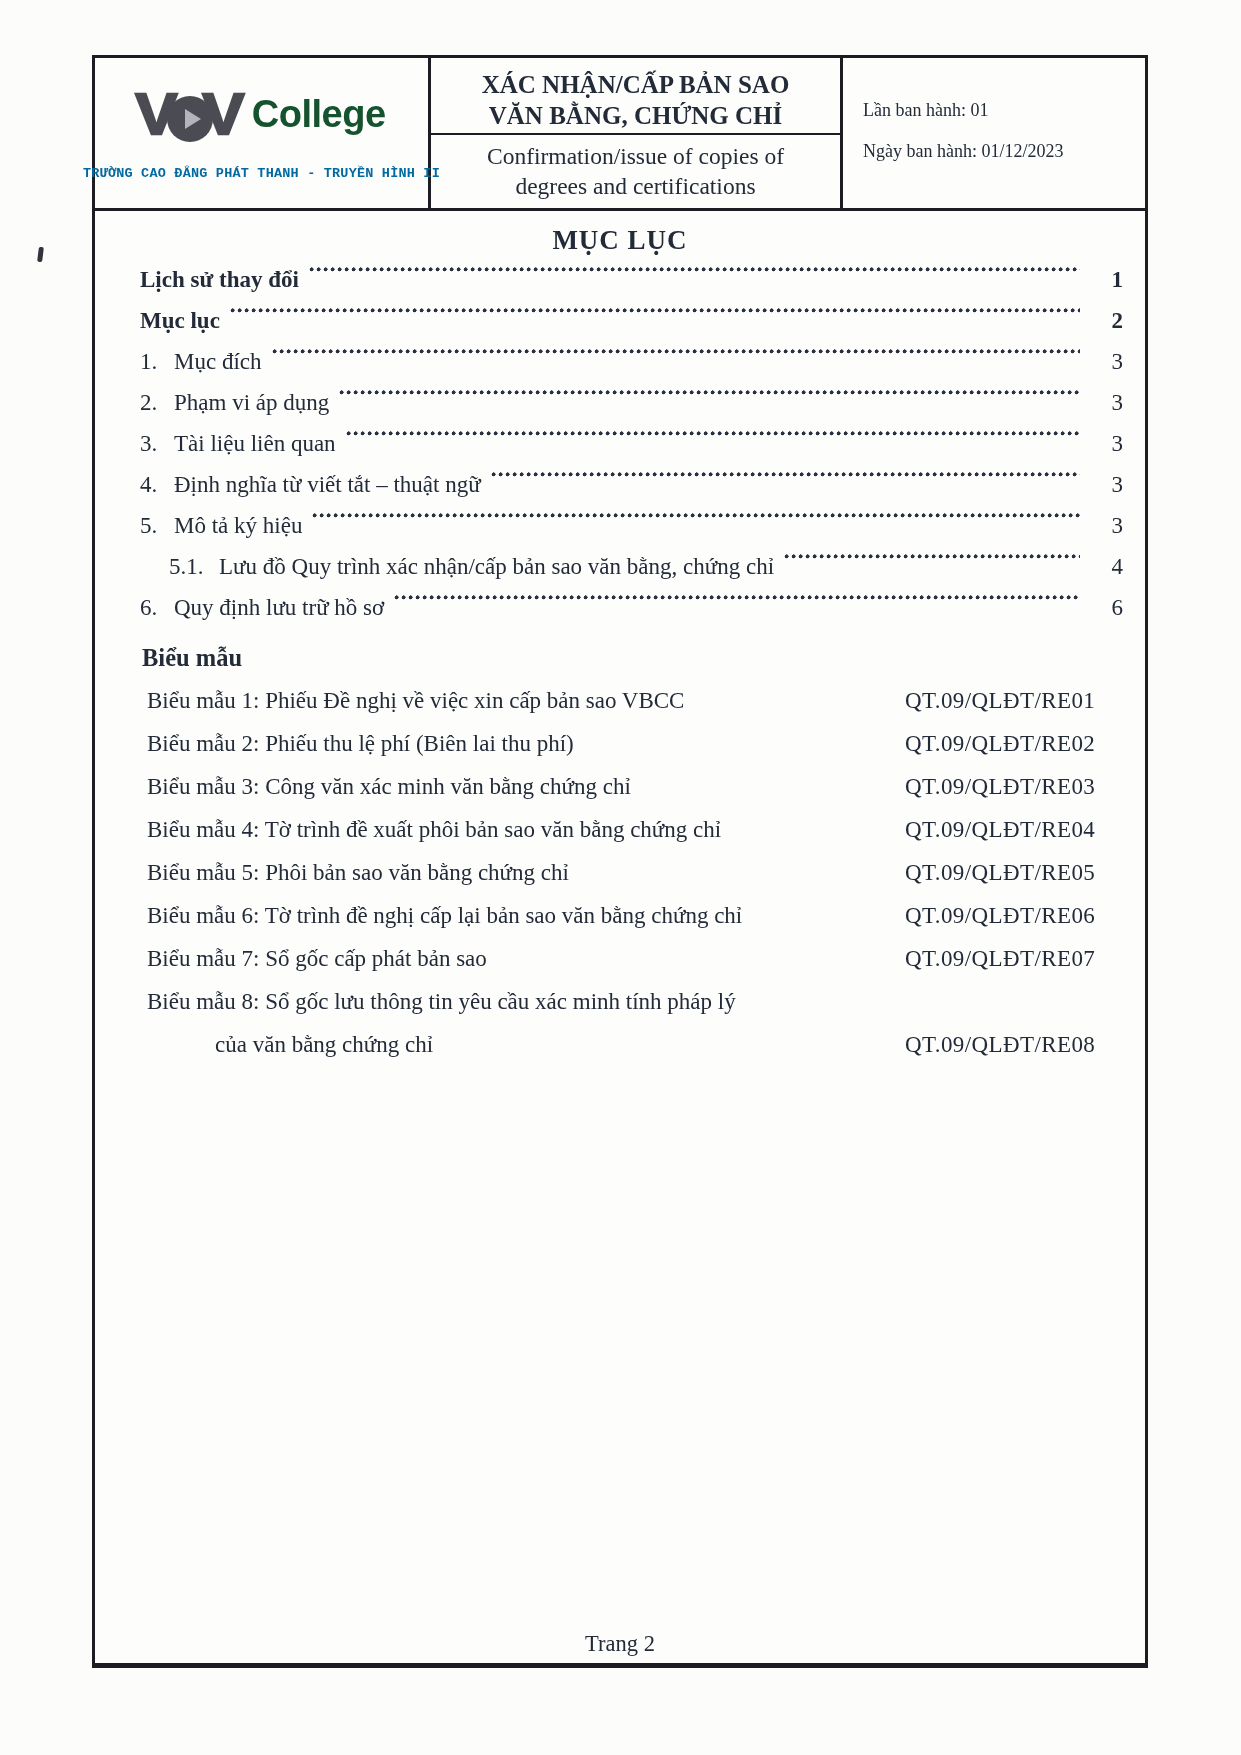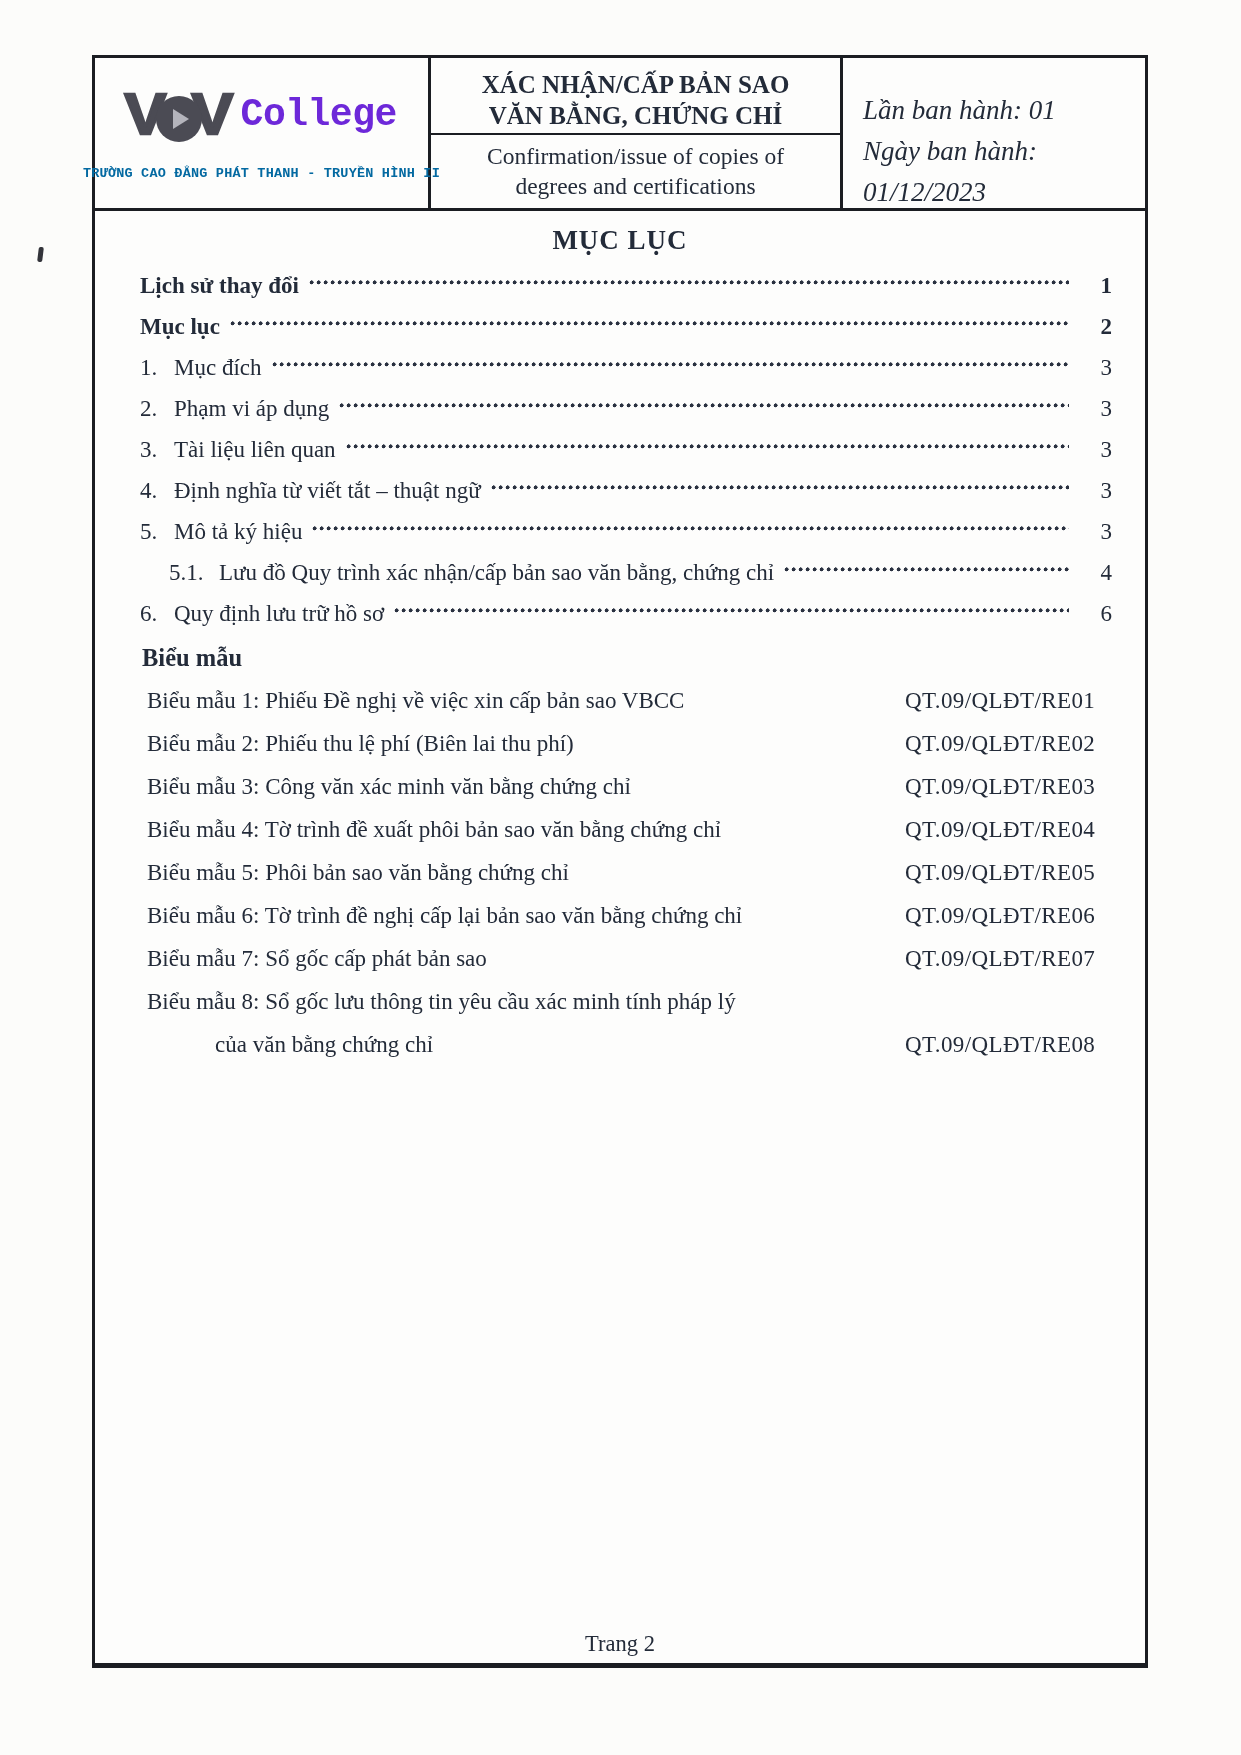--- a/index.html
+++ b/index.html
@@ -33,45 +33,45 @@
     position:relative; width:46px; height:46px; border-radius:50%;
     background:#4b4b54; margin:10px -9px 0 -6px; z-index:1;
     display:flex; align-items:center; justify-content:center;
   }
   .logo-play {
     width:0; height:0; margin-left:5px;
     border-left:16px solid #b4b4bc;
     border-top:10px solid transparent; border-bottom:10px solid transparent;
   }
   .logo-college {
-    font-family:Liberation Mono, monospace; font-weight:700; font-size:38px;
-    color:#6d28d9; margin-left:12px; letter-spacing:-0.5px;
+    font-family:Liberation Sans, sans-serif; font-weight:700; font-size:38px;
+    color:#14532d; margin-left:12px; letter-spacing:-0.5px;
   }
   .logo-tagline {
     font-family:Liberation Mono, monospace; font-weight:700; font-size:13.5px;
     color:#0369a1; margin-top:23px; white-space:nowrap; letter-spacing:0.2px;
   }
   .title-cell { width:412px; border-right:3px solid #1b1d22; }
   .title-vi {
     font-weight:700; font-size:25px; line-height:31px; text-align:center;
     padding-top:11px; height:77px; border-bottom:2px solid #1b1d22;
   }
   .title-en {
     font-size:23.5px; line-height:30px; text-align:center; padding:6px 20px 0;
   }
-  .info-cell { flex:1; padding:32px 0 0 20px; font-size:27px; line-height:41px;font-style:italic; }
+  .info-cell { flex:1; padding:32px 0 0 20px; font-size:18px; line-height:41px; }
   
   .body { position:relative; padding-top:14px; }
   .toc-title {
     text-align:center; font-size:27px; font-weight:700; letter-spacing:1px;
     margin-bottom:10px;
   }
   .toc-row {
-    display:flex; align-items:center; height:41px;
-    padding:0 33px 3px 45px; font-size:23px; line-height:27px;
+    display:flex; align-items:flex-start; height:41px;
+    padding:0 22px 3px 45px; font-size:23px; line-height:27px;
   }
   .toc-row.bold { font-weight:700; }
   .toc-row.sub { padding-left:74px; }
   .toc-num { display:inline-block; width:34px; flex:none; }
   .toc-row.sub .toc-num { width:50px; }
   .toc-label { white-space:nowrap; flex:none; }
   .leader {
     flex:1; height:7px; margin:0 5px 5px 10px;
     background-image:radial-gradient(circle at 2.6px 3.4px, #2a3140 1.8px, transparent 2.2px);
     background-size:7px 7px; background-repeat:repeat-x;

